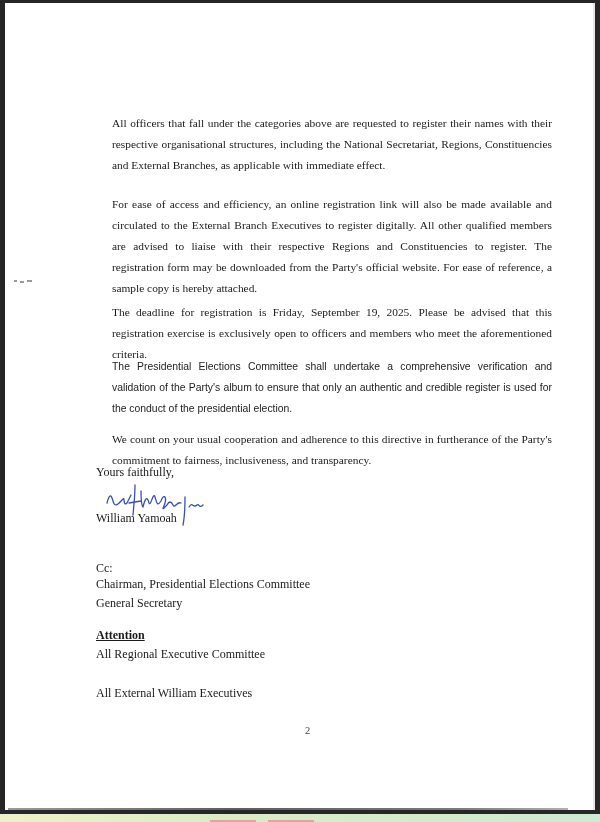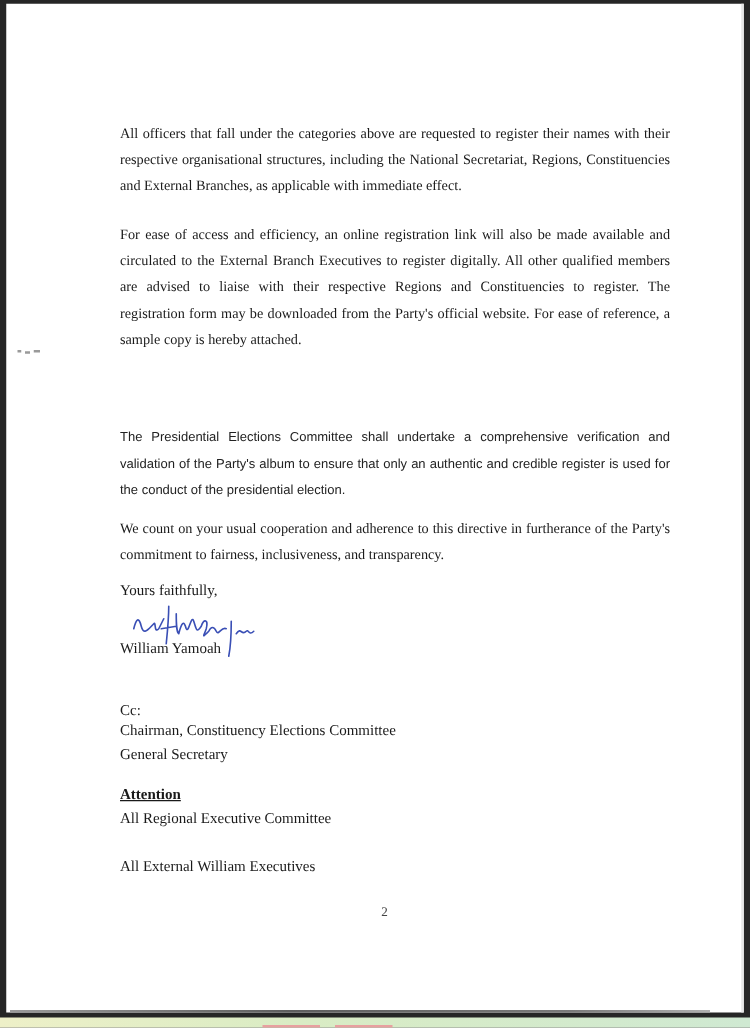--- a/index.html
+++ b/index.html
@@ -55,21 +55,21 @@
   .scan-mark span {
     position: absolute;
     top: 0;
     height: 2px;
     background: #9a9a9a;
   }
   .p {
     position: absolute;
     left: 91px;
     width: 440px;
-    margin: 0;
+    margin: 16px;
     font-size: 11.4px;
     line-height: 21px;
     color: #1a1a1a;
     text-align: justify;
     text-align-last: left;
   }
   .p.sans {
     font-family: "Liberation Sans", sans-serif;
     font-size: 10.4px;
     line-height: 21px;
@@ -101,34 +101,35 @@
     width: 118px;
     height: 46px;
   }
 </style>
 </head>
 <body>
 
 <div class="page">
   <p class="p" style="top:94px;">All officers that fall under the categories above are requested to register their names with their respective organisational structures, including the National Secretariat, Regions, Constituencies and External Branches, as applicable with immediate effect.</p>
   <p class="p" style="top:175px;">For ease of access and efficiency, an online registration link will also be made available and circulated to the External Branch Executives to register digitally. All other qualified members are advised to liaise with their respective Regions and Constituencies to register. The registration form may be downloaded from the Party's official website. For ease of reference, a sample copy is hereby attached.</p>
+  <p class="p" style="top:283px;">The deadline for registration is Friday, September 19, 2025. Please be advised that this registration exercise is exclusively open to officers and members who meet the aforementioned criteria.</p>
   <p class="p" style="top:410px;">We count on your usual cooperation and adherence to this directive in furtherance of the Party's commitment to fairness, inclusiveness, and transparency.</p>
   <p class="p sans" style="top:337px;">The Presidential Elections Committee shall undertake a comprehensive verification and validation of the Party's album to ensure that only an authentic and credible register is used for the conduct of the presidential election.</p>
 
   <div class="line" style="top:462px;">Yours faithfully,</div>
 
   <svg class="signature" viewBox="0 0 118 46">
     <path d="M6 22 C 8 14, 10 12, 12 20 C 14 28, 18 22, 22 18 C 24 16, 22 26, 26 22 L 30 14 M 28 22 L 40 20 M 34 4 C 34 14, 33 24, 32 34 M 40 10 C 40 18, 40 24, 42 26 C 44 18, 46 14, 48 22 C 50 26, 52 10, 54 16 C 56 22, 56 26, 60 20 C 62 14, 66 14, 64 22 C 62 28, 60 30, 66 24 C 68 20, 70 20, 72 24 C 74 28, 76 20, 80 22" fill="none" stroke="#3a4fb5" stroke-width="1.3" stroke-linecap="round" stroke-linejoin="round"></path>
     <path d="M84 16 C 84 26, 84 34, 82 44 M 88 26 C 92 20, 92 28, 96 24 C 98 22, 98 28, 102 24" fill="none" stroke="#3a4fb5" stroke-width="1.3" stroke-linecap="round" stroke-linejoin="round"></path>
   </svg>
 
   <div class="line" style="top:508px;">William Yamoah</div>
 
   <div class="line" style="top:558px;">Cc:</div>
-  <div class="line" style="top:574px;">Chairman, Constituency Elections Committee</div>
+  <div class="line" style="top:574px;">Chairman, Presidential Elections Committee</div>
   <div class="line" style="top:593px;">General Secretary</div>
 
   <div class="line attention" style="top:625px;">Attention</div>
   <div class="line" style="top:644px;">All Regional Executive Committee</div>
   <div class="line" style="top:683px;">All External William Executives</div>
 
   <div class="page-num">2</div>
 </div>
 
 <div class="scan-mark">

